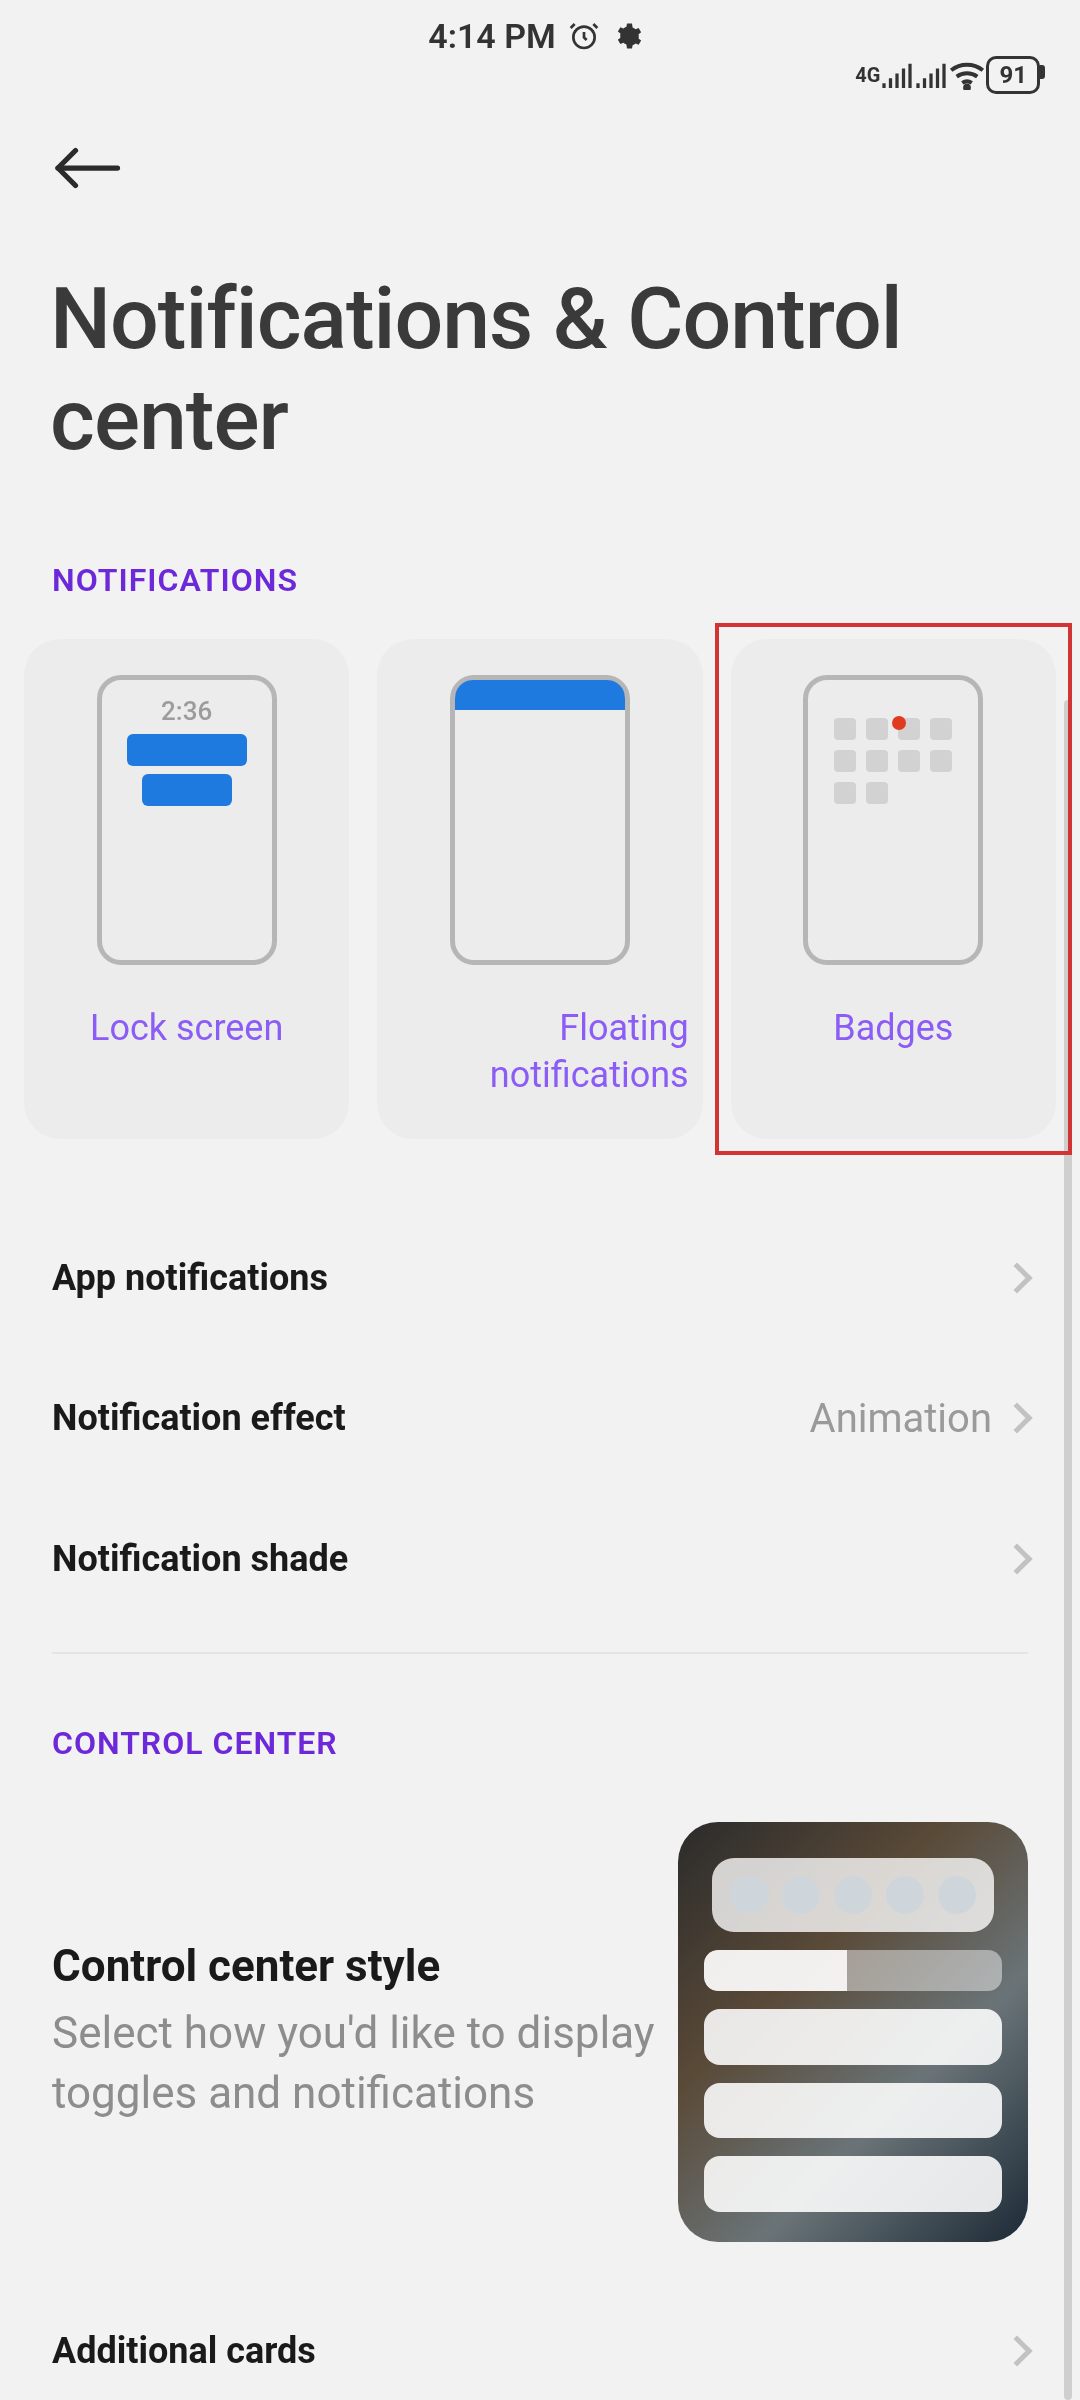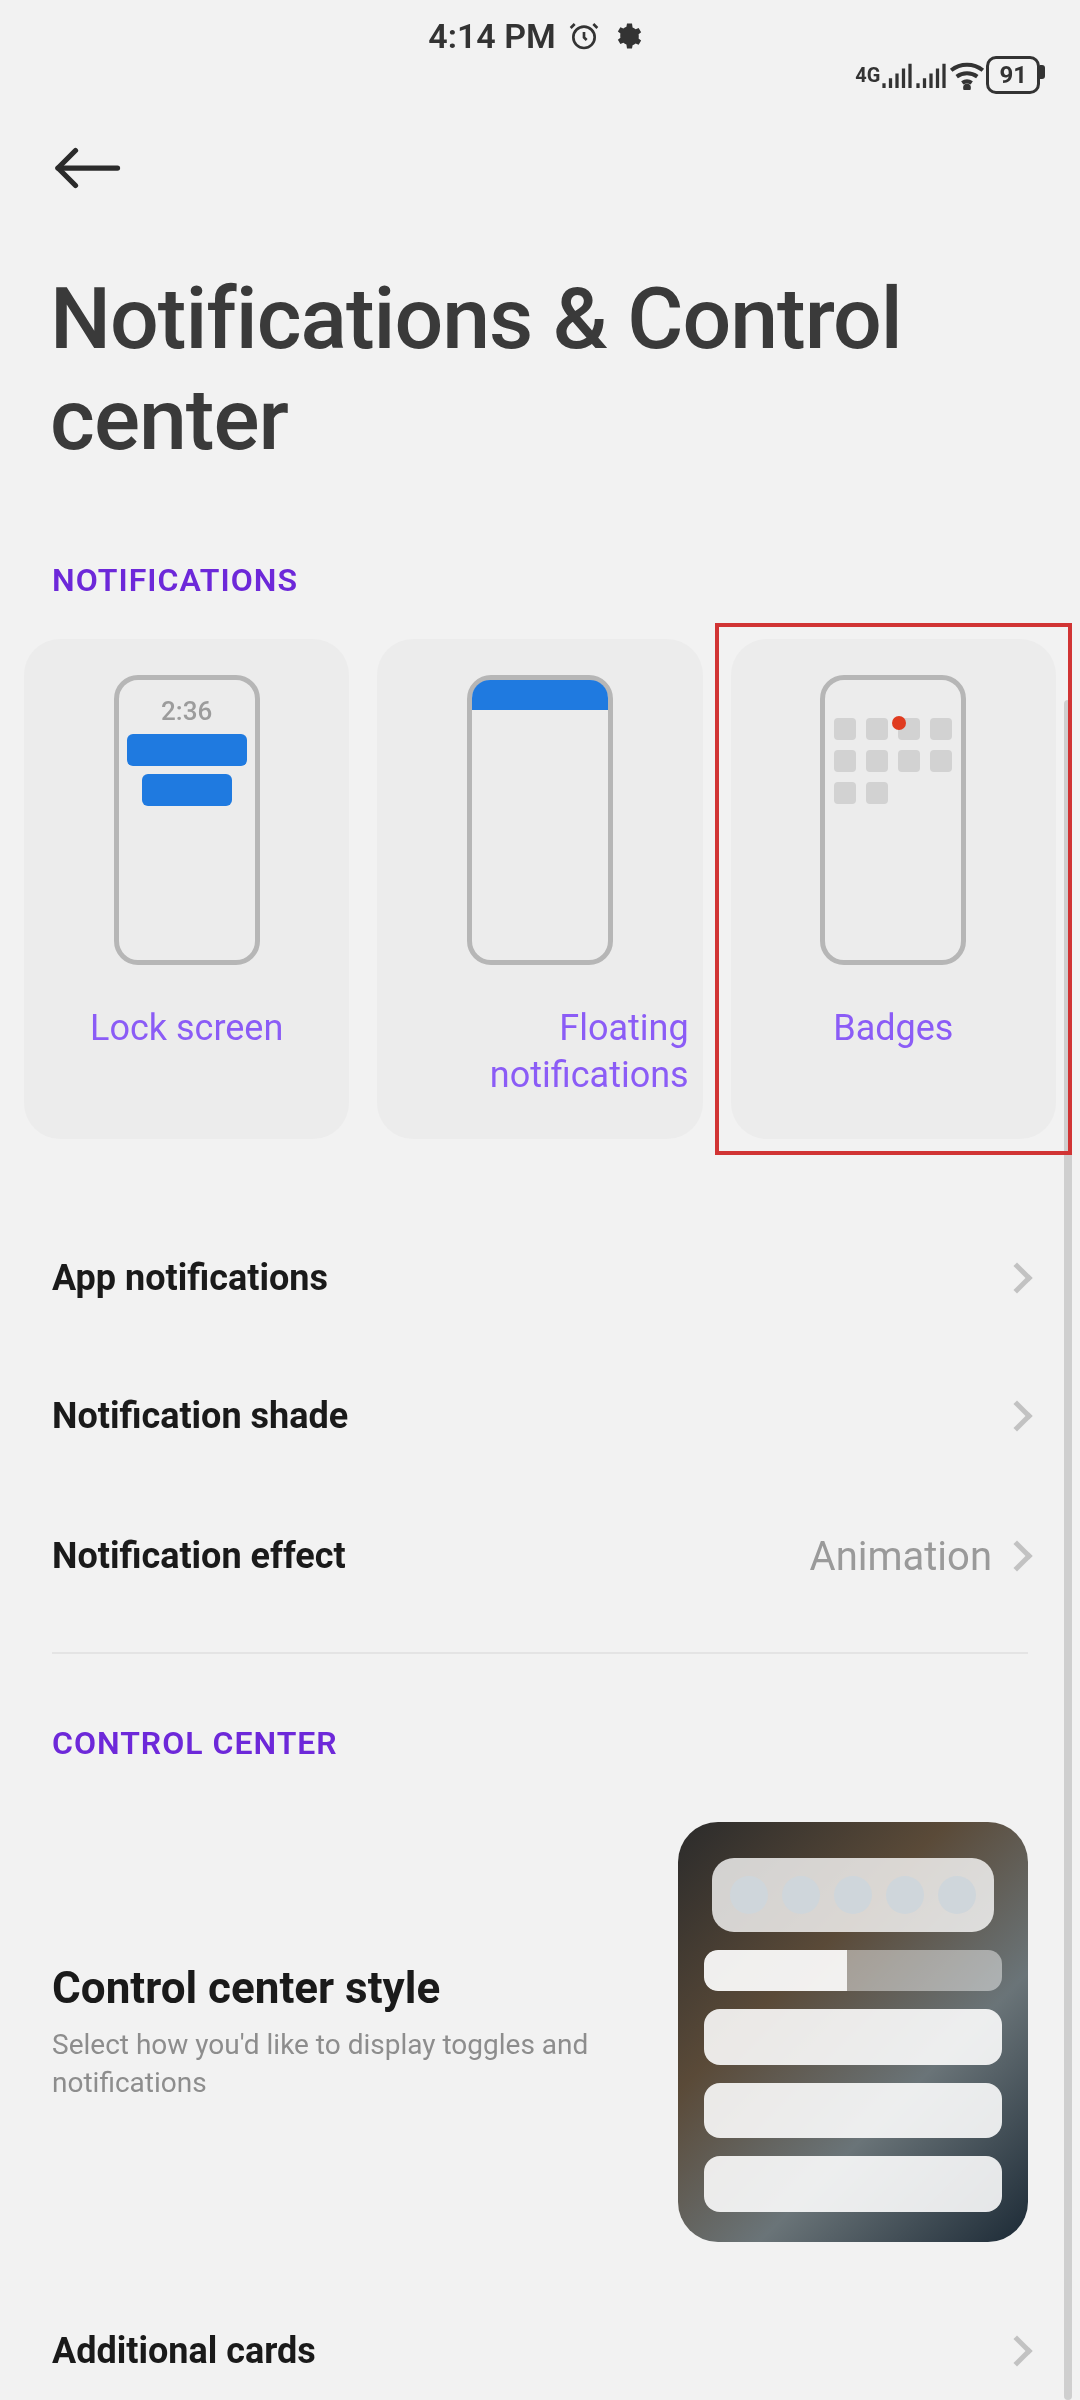--- a/index.html
+++ b/index.html
@@ -16,21 +16,21 @@
   .header { padding: 40px 50px 0 50px; }
   .back-btn { width: 80px; height: 80px; display: flex; align-items: center; justify-content: flex-start; }
   .page-title { font-size: 86px; font-weight: 500; line-height: 1.18; margin-top: 60px; color: #3a3a3a; letter-spacing: -1px; }
 
   
   .section-label { font-size: 32px; font-weight: 600; color: #6d28d9; letter-spacing: 1px; padding: 90px 52px 0 52px; }
 
   
   .tiles-row { display: flex; gap: 28px; padding: 40px 24px 0 24px; }
   .tile { flex: 1 1 0; background: #ececec; border-radius: 36px; padding: 36px 0 40px 0; display: flex; flex-direction: column; align-items: center; justify-content: flex-start; position: relative; }
-  .tile .phone { width: 146px; height: 290px; border: 5px solid #b6b6b6; border-radius: 24px; background: transparent; display: flex; flex-direction: column; align-items: center; padding-top: 6px; position: relative; }
+  .tile .phone { width: 180px; height: 290px; border: 5px solid #b6b6b6; border-radius: 24px; background: transparent; display: flex; flex-direction: column; align-items: center; padding-top: 6px; position: relative; }
   .tile .phone.small-pad { padding-top: 0; }
   .tile-label { font-size: 36px; color: #8b5cf6; text-align: right; margin-top: 40px; line-height: 1.3; padding: 0 14px; }
   
   .mini-time { font-size: 26px; color: #9c9c9c; font-weight: 500; margin-top: 10px; }
   .mini-bar { height: 32px; background: #1f7ae0; border-radius: 6px; margin-top: 8px; width: 120px; }
   .mini-bar.short { width: 90px; }
   
   .mini-top-bar { position: absolute; top: 0; left: 0; right: 0; height: 30px; background: #1f7ae0; border-radius: 18px 18px 0 0; }
   
   .mini-grid { display: grid; grid-template-columns: repeat(4, 22px); grid-auto-rows: 22px; gap: 10px; margin-top: 32px; position: relative; }
@@ -45,21 +45,21 @@
   .list-item .value { font-size: 40px; color: #9a9a9a; margin-right: 14px; }
   .list-item .right { display: flex; align-items: center; }
   .chevron { width: 22px; height: 22px; border-right: 5px solid #c2c2c2; border-bottom: 5px solid #c2c2c2; transform: rotate(-45deg); }
 
   .divider { height: 2px; background: #e4e4e4; margin: 24px 52px 0 52px; }
 
   
   .cc-row { display: flex; align-items: center; padding: 60px 52px 0 52px; }
   .cc-text { flex: 1; }
   .cc-title { font-size: 44px; font-weight: 700; color: #1a1a1a; }
-  .cc-sub { font-size: 28px; color: #8d8d8d; margin-top: 12px; line-height: 1.35; max-width: 650px; }
+  .cc-sub { font-size: 44px; color: #8d8d8d; margin-top: 12px; line-height: 1.35; max-width: 650px; }
   .cc-preview { width: 350px; height: 420px; border-radius: 40px; background: linear-gradient(135deg, #2b2b2b 0%, #5a4a38 35%, #6a7478 65%, #1c2a36 100%); display: flex; flex-direction: column; align-items: center; padding: 36px 26px 30px 26px; gap: 18px; }
   .cc-preview .circles { display: flex; gap: 14px; background: rgba(255,255,255,0.78); border-radius: 22px; padding: 18px 18px; }
   .cc-preview .circles .c { width: 38px; height: 38px; border-radius: 50%; background: #cfd6db; }
   .cc-preview .slider { width: 100%; height: 42px; background: rgba(255,255,255,0.45); border-radius: 14px; position: relative; overflow: hidden; }
   .cc-preview .slider .fill { position: absolute; left: 0; top: 0; bottom: 0; width: 48%; background: rgba(255,255,255,0.85); border-radius: 14px 0 0 14px; }
   .cc-preview .card { width: 100%; height: 56px; background: rgba(255,255,255,0.88); border-radius: 16px; }
 
   
   .scroll-hint { position: absolute; right: 8px; top: 700px; width: 8px; height: 1700px; background: #cfcfcf; border-radius: 4px; }
 
@@ -170,34 +170,34 @@
     <div class="list-item">
       <div class="title-wrap">
           <div class="title">App notifications</div>
         </div>
       <div class="right">
           <span class="chevron"></span>
         </div>
     </div>
     <div class="list-item">
       <div class="title-wrap">
-          <div class="title">Notification shade</div>
-        </div>
-      <div class="right">
-          <span class="chevron"></span>
-        </div>
-    </div>
-    <div class="list-item">
-      <div class="title-wrap">
           <div class="title">Notification effect</div>
         </div>
       <div class="right">
         <span class="value">Animation</span>
         <span class="chevron"></span>
       </div>
+    </div>
+    <div class="list-item">
+      <div class="title-wrap">
+          <div class="title">Notification shade</div>
+        </div>
+      <div class="right">
+          <span class="chevron"></span>
+        </div>
     </div>
   </div>
 
   <div class="divider"></div>
 
   <div class="section-label" style="padding-top:70px;">CONTROL CENTER</div>
 
   <div class="cc-row">
     <div class="cc-text">
       <div class="cc-title">Control center style</div>

